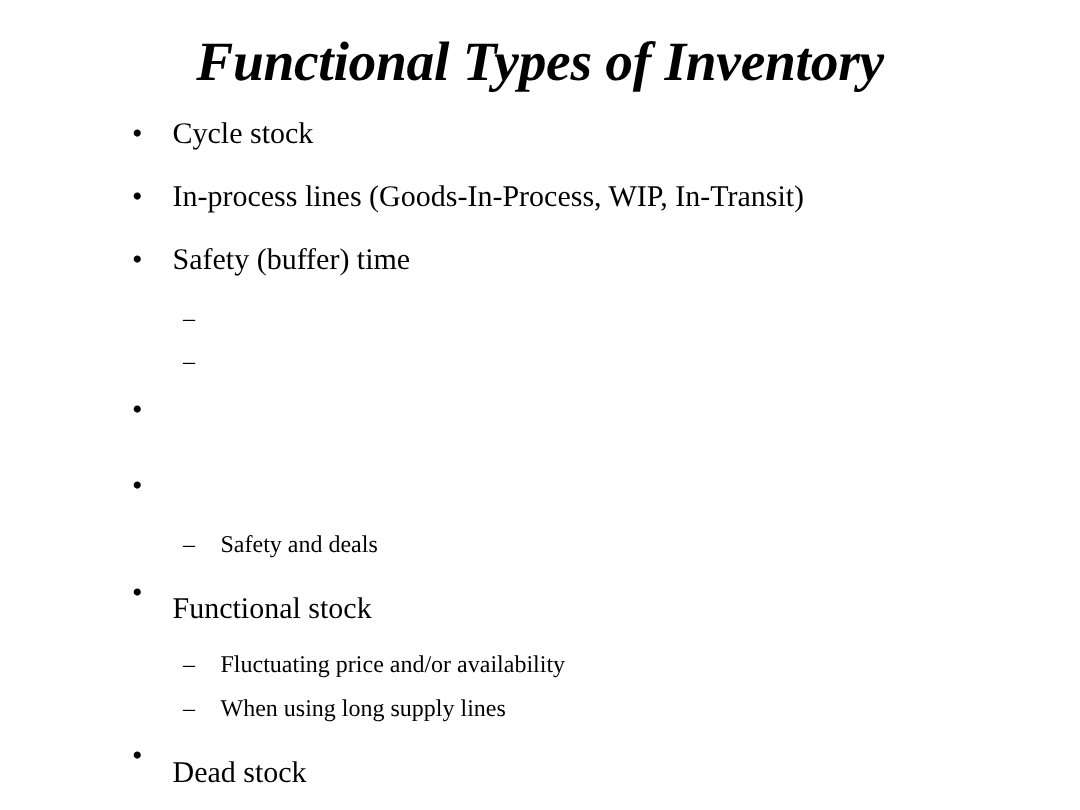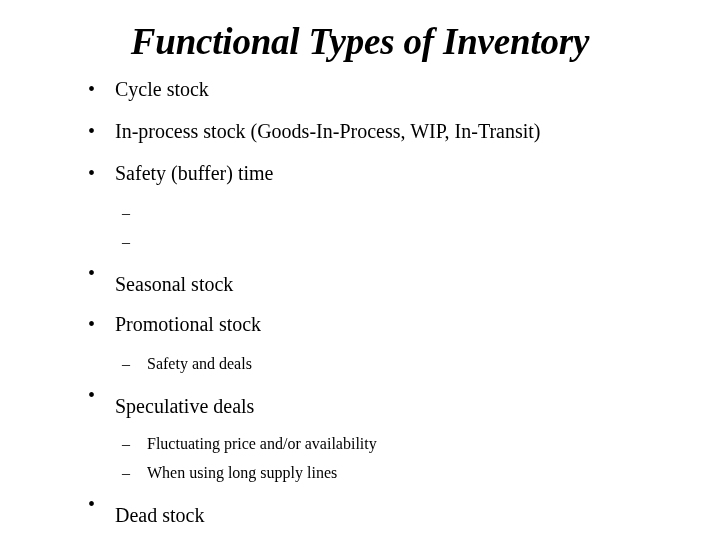--- a/index.html
+++ b/index.html
@@ -113,54 +113,52 @@
 
   <ul class="body-list">
 
     <li class="lvl1">
       <span class="marker">•</span>
       <span class="txt">Cycle stock</span>
     </li>
 
     <li class="lvl1">
       <span class="marker">•</span>
-      <span class="txt">In-process stock (Goods-In-Process, WIP, In-Transit)</span>
+      <span class="txt">In-process lines (Goods-In-Process, WIP, In-Transit)</span>
     </li>
 
     <li class="lvl1">
       <span class="marker">•</span>
       <span class="txt">Safety (buffer) time</span>
     </li>
 
     <li class="lvl2">
       <span class="marker">–</span>
     </li>
 
     <li class="lvl2">
       <span class="marker">–</span>
     </li>
 
     <li class="lvl1">
       <span class="marker">•</span>
-      <span class="txt">Seasonal stock</span>
     </li>
 
     <li class="lvl1">
       <span class="marker">•</span>
-      <span class="txt">Promotional stock</span>
     </li>
 
     <li class="lvl2">
       <span class="marker">–</span>
       <span class="txt">Safety and deals</span>
     </li>
 
     <li class="lvl1">
       <span class="marker">•</span>
-      <span class="txt">Speculative deals</span>
+      <span class="txt">Functional stock</span>
     </li>
 
     <li class="lvl2">
       <span class="marker">–</span>
       <span class="txt">Fluctuating price and/or availability</span>
     </li>
 
     <li class="lvl2">
       <span class="marker">–</span>
       <span class="txt">When using long supply lines</span>

